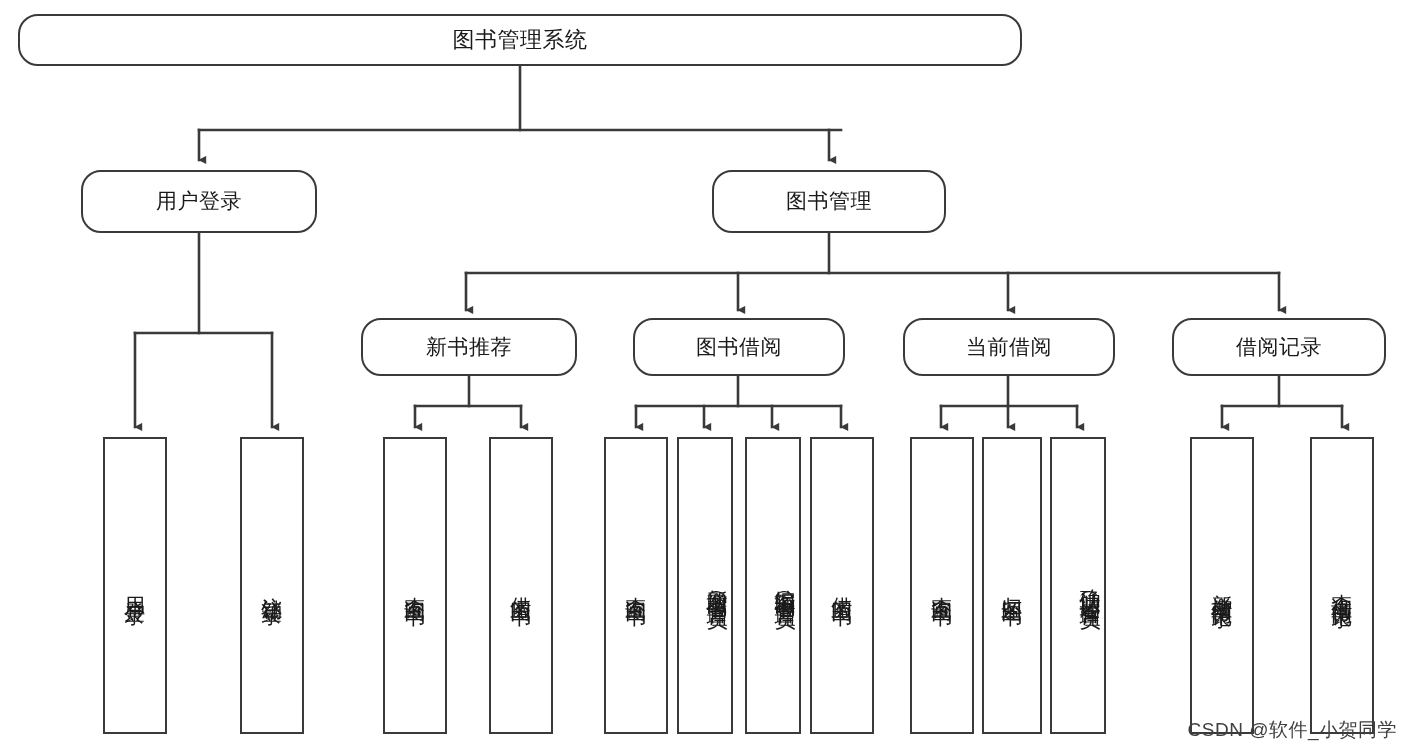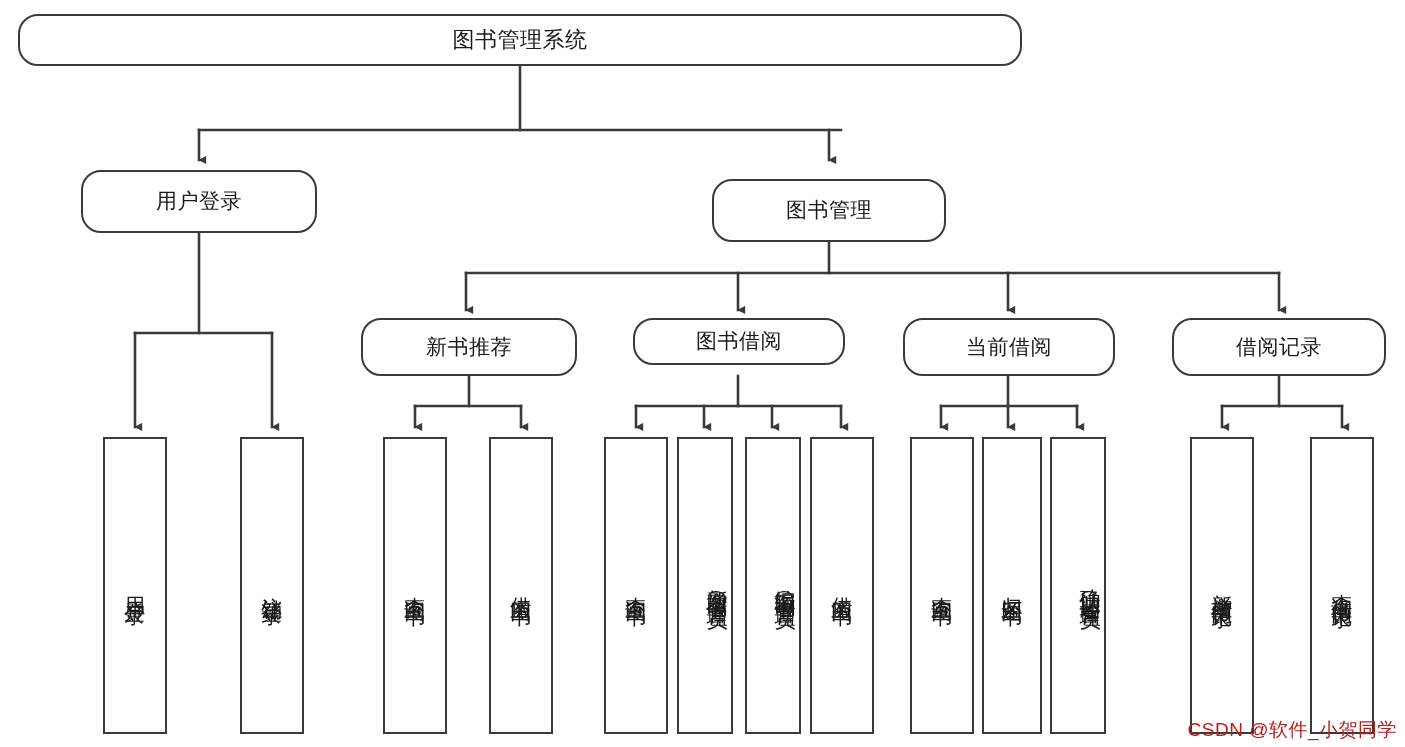--- a/index.html
+++ b/index.html
@@ -57,21 +57,21 @@
     align-items: center;
   }
   #root-node {
     font-size: 22px;
   }
   .watermark {
     position: absolute;
     right: 8px;
     bottom: 4px;
     font-size: 19px;
-    color: #b91c1c;
+    color: #404040;
     letter-spacing: 0.5px;
     white-space: nowrap;
     user-select: none;
   }
 </style>
 </head>
 <body>
 
 <div id="canvas">
 
@@ -123,25 +123,25 @@
       <path d="M 1222 406 L 1222 427" marker-end="url(#arrow)"></path>
       <path d="M 1342 406 L 1342 427" marker-end="url(#arrow)"></path>
 
     </g>
   </svg>
 
   <div class="node horiz" id="root-node" style="left:18px; top:14px; width:1004px; height:52px;">图书管理系统</div>
 
   <div class="node horiz" style="left:81px; top:170px; width:236px; height:63px;">用户登录</div>
 
-  <div class="node horiz" style="left:712px; top:179px; width:234px; height:63px;">图书管理</div>
+  <div class="node horiz" style="left:712px; top:170px; width:234px; height:63px;">图书管理</div>
 
   <div class="node horiz" style="left:361px; top:318px; width:216px; height:58px;">新书推荐</div>
 
-  <div class="node horiz" style="left:633px; top:318px; width:212px; height:47px;">图书借阅</div>
+  <div class="node horiz" style="left:633px; top:318px; width:212px; height:58px;">图书借阅</div>
 
   <div class="node horiz" style="left:1172px; top:318px; width:214px; height:58px;">借阅记录</div>
 
   <div class="node horiz" style="left:903px; top:318px; width:212px; height:58px;">当前借阅</div>
 
   <div class="node vert mid" style="left:103px; top:437px; width:64px; height:297px;">用户登录</div>
 
   <div class="node vert mid" style="left:240px; top:437px; width:64px; height:297px;">注销登录</div>
 
   <div class="node vert mid" style="left:383px; top:437px; width:64px; height:297px;">查询图书</div>

